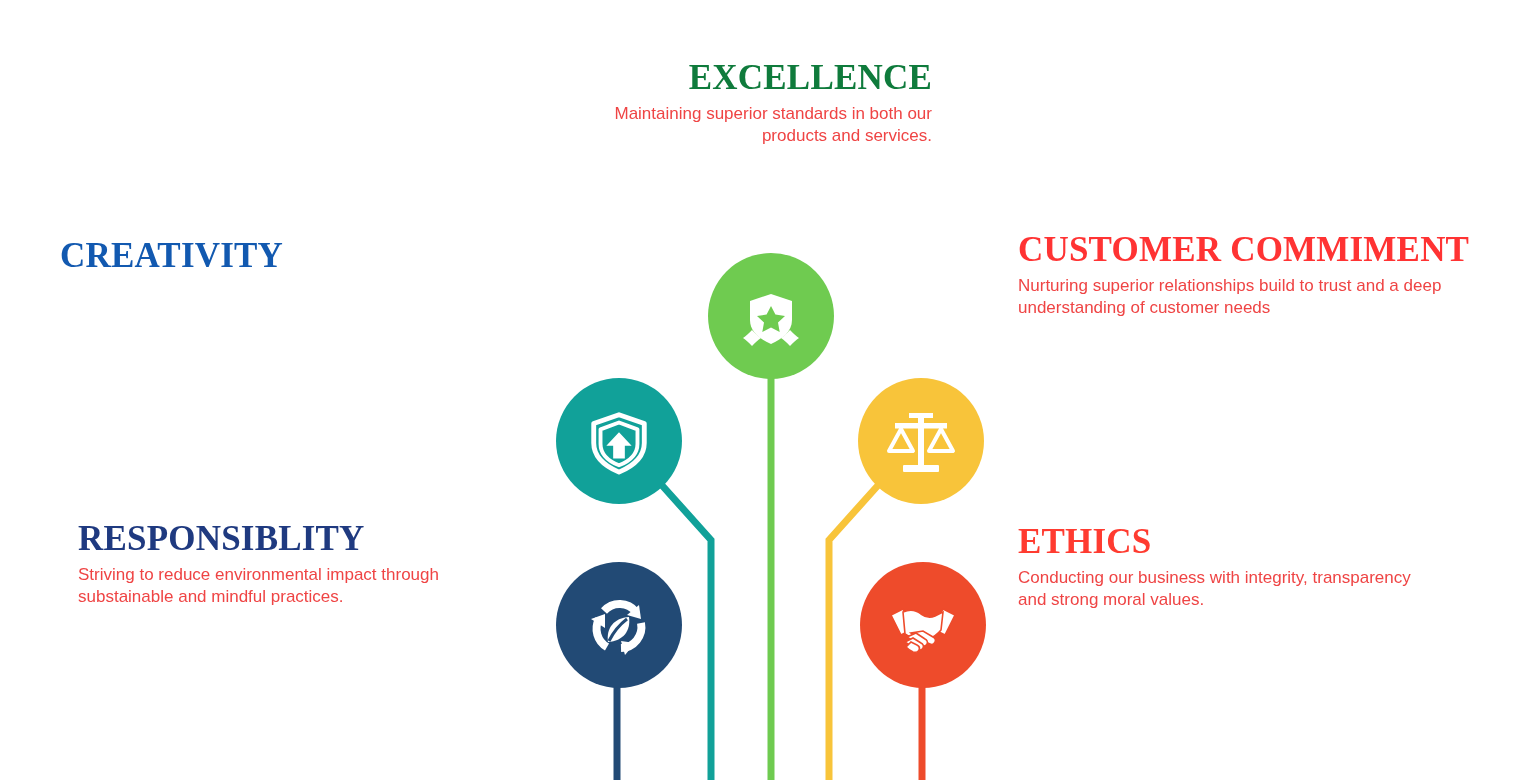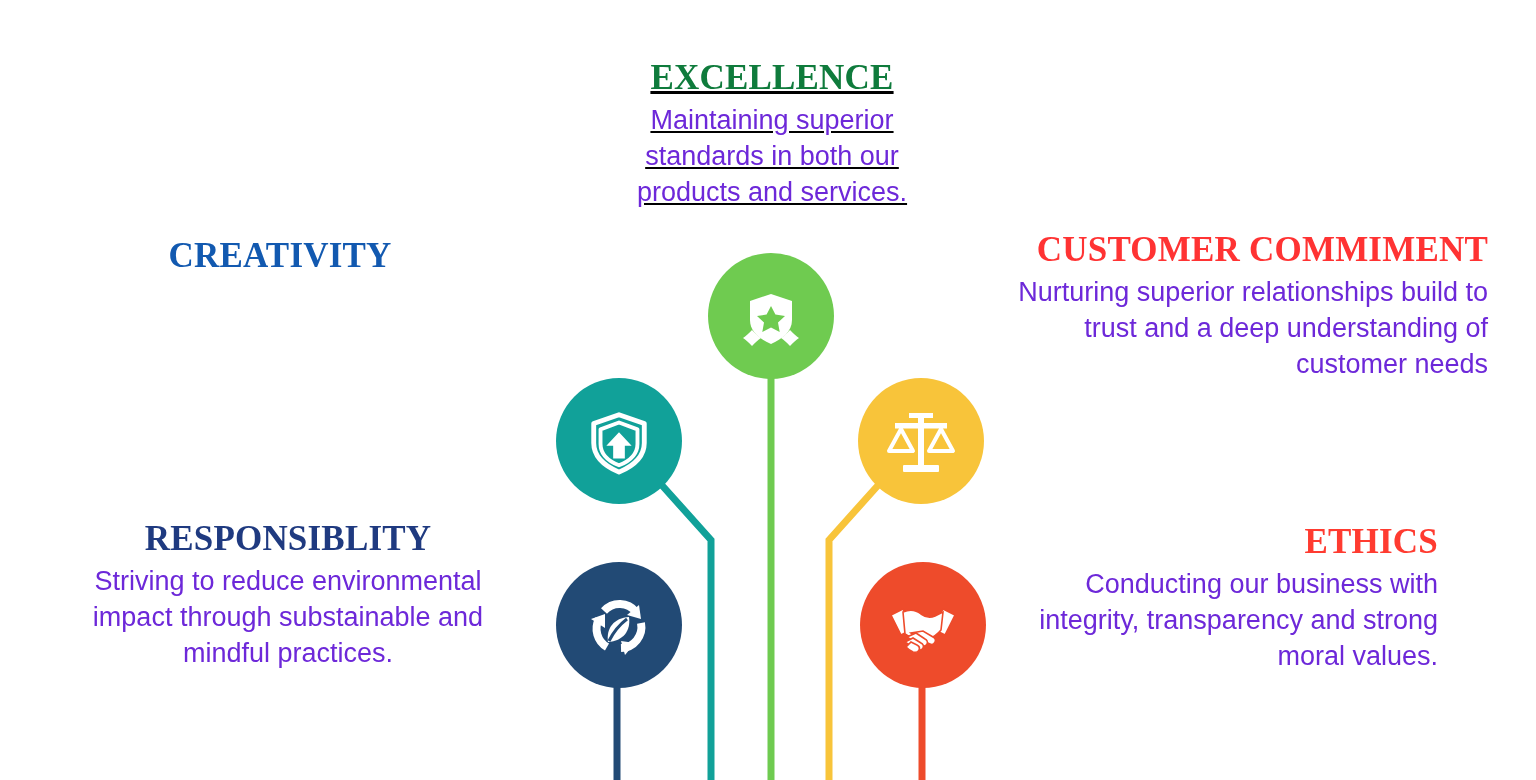--- a/index.html
+++ b/index.html
@@ -30,27 +30,27 @@
     font-family:"Liberation Serif", serif;
     font-weight:bold;
     font-size:35px;
     letter-spacing:.2px;
     line-height:1.05;
     white-space:nowrap;
   }
   .block p{
     margin:0;
     font-family:"Liberation Sans", sans-serif;
-    font-size:27px;
+    font-size:17px;
     line-height:1.33;
-    color:#6d28d9;
+    color:#ef4444;
   }
-  .ta-right{text-align:center;}
-  .ta-left{text-align:right;}
-  .ta-center{text-align:center;text-decoration:underline;}
+  .ta-right{text-align:left;}
+  .ta-left{text-align:left;}
+  .ta-center{text-align:right;}
 </style>
 </head>
 <body>
 
 <div id="stage">
 
   <svg id="wires" viewBox="0 0 1536 780">
 
     <path d="M771,370 L771,780" stroke="#6FCB50" stroke-width="7" fill="none"></path>
 

